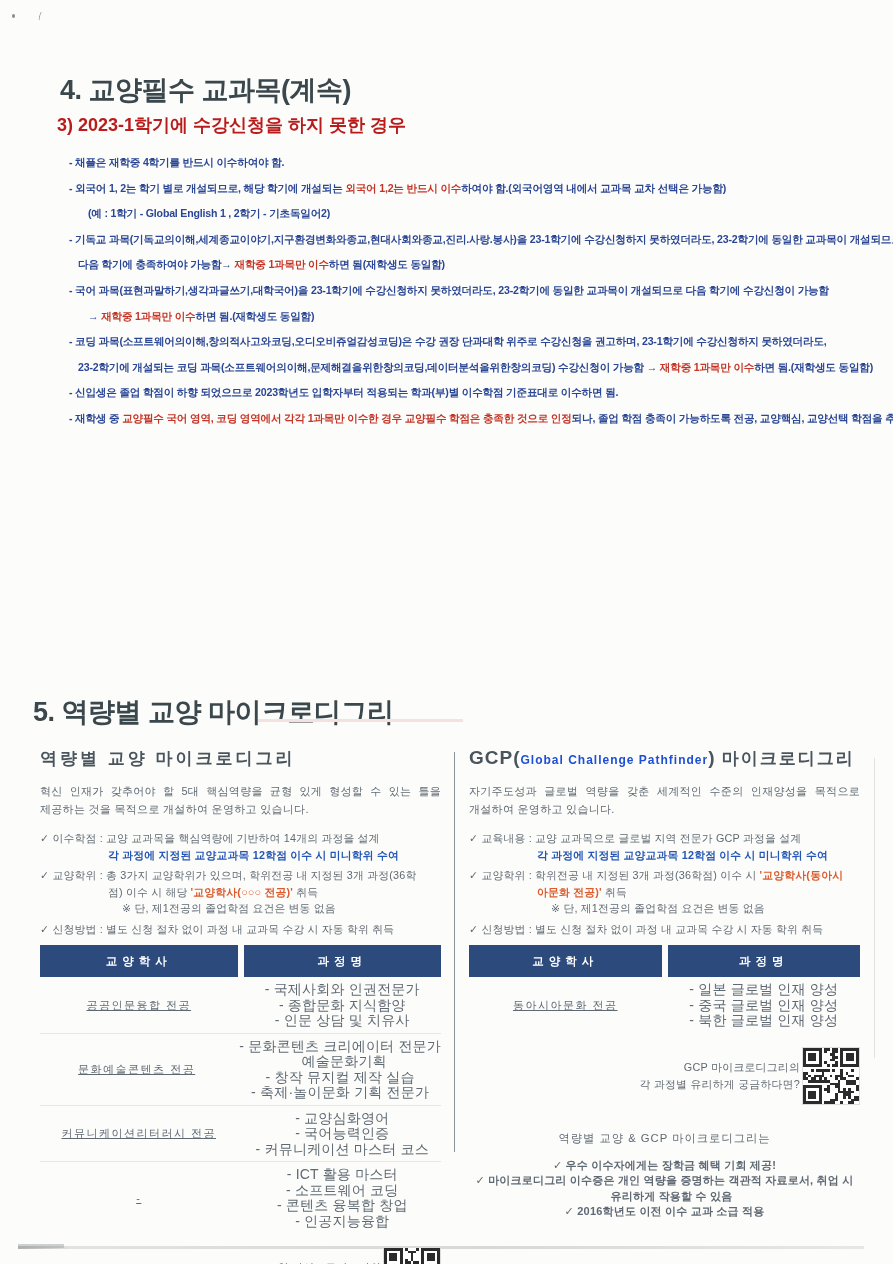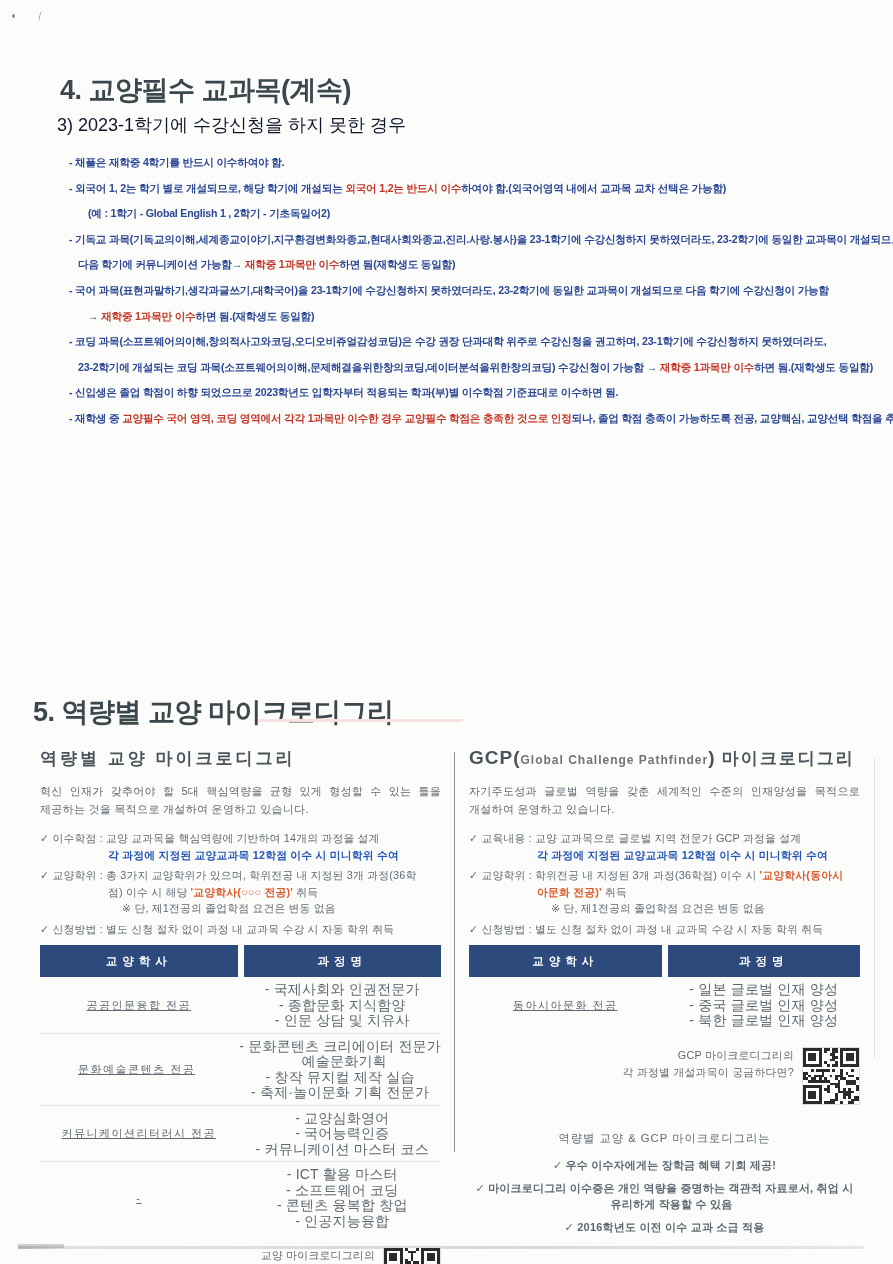--- a/index.html
+++ b/index.html
@@ -12,85 +12,85 @@
   .art-dot{position:absolute;left:12px;top:14px;width:3px;height:4px;background:#8b8b8b;border-radius:50%;}
   .art-tick{position:absolute;left:39px;top:12px;width:5px;height:9px;border-left:1.5px solid #9a9a9a;transform:rotate(14deg);border-radius:40%;}
   .art-bottom{position:absolute;left:18px;top:1246px;width:846px;height:3px;
     background:linear-gradient(to right,#aeb2b0,#e2e2de 6%,#d8d8d4 55%,#e7e7e3);}
   .art-bottom2{position:absolute;left:18px;top:1244px;width:46px;height:4px;background:#a7abad;opacity:.55;}
   .art-edge{position:absolute;left:874px;top:758px;height:300px;border-left:1px solid #e3e3df;}
   .title-underline{position:absolute;left:258px;top:719px;width:205px;height:3px;background:#f5e2e0;}
   
   .h-sec{position:absolute;font-weight:700;color:#3a474c;letter-spacing:-0.5px;font-size:27px;white-space:nowrap;}
   #sec4-title{left:60px;top:72px;}
-  #sec4-sub{position:absolute;left:57px;top:113px;font-size:18px;font-weight:400;color:#0f172a;white-space:nowrap;}
+  #sec4-sub{position:absolute;left:57px;top:113px;font-size:18px;font-weight:700;color:#b91c1c;white-space:nowrap;}
   .notice{position:absolute;left:69px;top:150px;width:806px;font-size:10.6px;}
   .notice .line{line-height:25.6px;white-space:nowrap;color:#2a4694;font-weight:700;letter-spacing:-0.2px;}
   .notice .ind1{padding-left:9px;}
   .notice .ind2{padding-left:19px;}
   .c-red{color:#c43527;}
   
   #sec5-title{left:33px;top:694px;}
   .cols{position:absolute;left:40px;top:747px;width:820px;display:flex;}
   .col{box-sizing:border-box;}
   .col-left{width:413px;padding-right:12px;}
   .col-right{width:407px;padding-left:16px;}
   .col-divider{position:absolute;left:454px;top:752px;height:400px;border-left:1px solid #8e9398;}
   .colhead{font-size:17px;font-weight:700;color:#4a545c;letter-spacing:3px;white-space:nowrap;}
   .gcp-b{font-weight:700;font-size:19px;color:#4a545c;letter-spacing:1px;}
-  .gcp-s{font-size:12px;color:#737373;letter-spacing:1px;}
+  .gcp-s{font-size:12px;color:#1d4ed8;letter-spacing:1px;}
   .gcp-kr{font-weight:700;font-size:17px;color:#4a545c;letter-spacing:2px;}
   .intro{margin:13px 0 12px 0;font-size:11px;line-height:17.5px;color:#5f6973;text-align:justify;word-break:keep-all;letter-spacing:.3px;}
   .items .line{font-size:10.8px;line-height:16.5px;color:#5f6973;white-space:nowrap;letter-spacing:.2px;}
   .items .line.gap{margin-top:4px;}
   .items .ind2{padding-left:68px;}
   .items .ind3{padding-left:82px;}
   .c-gray{color:#5f6973;}
   .c-blueb{color:#2456b5;font-weight:700;}
   .c-orange{color:#dc5c2e;font-weight:700;}
   
   .mdtable{margin-top:8px;}
   .mdt-head{display:flex;gap:6px;}
   .mdt-hc{flex:1;height:32px;background:#2d4a7d;color:#fff;font-size:11.5px;font-weight:700;
     display:flex;align-items:center;justify-content:center;letter-spacing:5px;}
   .mdt-row{display:flex;gap:6px;padding:5px 0 4px 0;}
   .mdt-row + .mdt-row{border-top:1px solid #e1e7ee;}
   .mdt-deg{flex:1;display:flex;align-items:center;justify-content:center;font-size:11px;color:#5f6973;letter-spacing:1.5px;text-align:center;text-decoration:underline;}
   .mdt-courses{flex:1;font-size:14px;color:#5f6973;letter-spacing:.2px;text-align:center;}
   .mdt-courses div{line-height:15.5px;white-space:nowrap;}
   
-  .qrrow{display:flex;justify-content:flex-end;gap:8px;margin-top:14px;}
+  .qrrow{display:flex;justify-content:flex-end;align-items:center;gap:2px;margin-top:14px;}
   .qrcap{text-align:right;font-size:10.8px;line-height:17px;color:#5f6973;letter-spacing:.3px;}
   .qr{width:56px;height:56px;background:#fff;border:1px solid #ddd;}
   
   .rfoot{margin-top:26px;text-align:center;}
   .rfoot-h{font-size:11.3px;color:#5f6973;letter-spacing:1px;margin-bottom:12px;white-space:nowrap;}
   .footer-items .line{font-size:11px;line-height:15.5px;color:#5f6973;white-space:nowrap;letter-spacing:.2px;font-weight:bold;}
-  .footer-items .line.gap{margin-top:8px;}
+  .footer-items .line.gap{margin-top:0;}
   .footer-items .ind1{padding-left:14px;}
 </style>
 </head>
 <body>
 
 <div class="page">
 
   <div class="art-dot"></div>
   <div class="art-tick"></div>
   <div class="art-edge"></div>
   <div class="art-bottom"></div>
   <div class="art-bottom2"></div>
 
   <div id="sec4-title" class="h-sec">4. 교양필수 교과목(계속)</div>
   <div id="sec4-sub">3) 2023-1학기에 수강신청을 하지 못한 경우</div>
   <div class="notice" id="notice">
       <div class="line ind0"><span>- 채플은 재학중 4학기를 반드시 이수하여야 함.</span></div>
       <div class="line ind0"><span>- 외국어 1, 2는 학기 별로 개설되므로, 해당 학기에 개설되는 </span><span class="c-red">외국어 1,2는 반드시 이수</span><span>하여야 함.(외국어영역 내에서 교과목 교차 선택은 가능함)</span></div>
       <div class="line ind2"><span>(예 : 1학기 - Global English 1 , 2학기 - 기초독일어2)</span></div>
       <div class="line ind0"><span>- 기독교 과목(기독교의이해,세계종교이야기,지구환경변화와종교,현대사회와종교,진리.사랑.봉사)을 23-1학기에 수강신청하지 못하였더라도, 23-2학기에 동일한 교과목이 개설되므로</span></div>
-      <div class="line ind1"><span>다음 학기에 커뮤니케이션 가능함→ </span><span class="c-red">재학중 1과목만 이수</span><span>하면 됨(재학생도 동일함)</span></div>
+      <div class="line ind1"><span>다음 학기에 충족하여야 가능함→ </span><span class="c-red">재학중 1과목만 이수</span><span>하면 됨(재학생도 동일함)</span></div>
       <div class="line ind0"><span>- 국어 과목(표현과말하기,생각과글쓰기,대학국어)을 23-1학기에 수강신청하지 못하였더라도, 23-2학기에 동일한 교과목이 개설되므로 다음 학기에 수강신청이 가능함</span></div>
       <div class="line ind2"><span>→ </span><span class="c-red">재학중 1과목만 이수</span><span>하면 됨.(재학생도 동일함)</span></div>
       <div class="line ind0"><span>- 코딩 과목(소프트웨어의이해,창의적사고와코딩,오디오비쥬얼감성코딩)은 수강 권장 단과대학 위주로 수강신청을 권고하며, 23-1학기에 수강신청하지 못하였더라도,</span></div>
       <div class="line ind1"><span>23-2학기에 개설되는 코딩 과목(소프트웨어의이해,문제해결을위한창의코딩,데이터분석을위한창의코딩) 수강신청이 가능함 → </span><span class="c-red">재학중 1과목만 이수</span><span>하면 됨.(재학생도 동일함)</span></div>
       <div class="line ind0"><span>- 신입생은 졸업 학점이 하향 되었으므로 2023학년도 입학자부터 적용되는 학과(부)별 이수학점 기준표대로 이수하면 됨.</span></div>
       <div class="line ind0"><span>- 재학생 중 </span><span class="c-red">교양필수 국어 영역, 코딩 영역에서 각각 1과목만 이수한 경우 교양필수 학점은 충족한 것으로 인정</span><span>되나, 졸업 학점 충족이 가능하도록 전공, 교양핵심, 교양선택 학점을 추가로</span></div>
     </div>
 
   <div id="sec5-title" class="h-sec">5. 역량별 교양 마이크로디그리</div>
   <div class="title-underline"></div>
@@ -310,21 +310,21 @@
               <div>- 일본 글로벌 인재 양성</div>
               <div>- 중국 글로벌 인재 양성</div>
               <div>- 북한 글로벌 인재 양성</div>
             </div>
           </div>
         </div>
 
       <div class="qrrow">
         <div class="qrcap">
           <div>GCP 마이크로디그리의</div>
-          <div>각 과정별 개설과목이 궁금하다면?</div>
+          <div>각 과정별 유리하게 궁금하다면?</div>
         </div>
         <svg class="qr" viewBox="0 0 21 21" shape-rendering="crispEdges">
             <rect x="0" y="0" width="21" height="21" fill="#ffffff"></rect>
             <rect x="0" y="0" width="7" height="7" fill="#2b2b2b"></rect>
             <rect x="1" y="1" width="5" height="5" fill="#ffffff"></rect>
             <rect x="2" y="2" width="3" height="3" fill="#2b2b2b"></rect>
             <rect x="14" y="0" width="7" height="7" fill="#2b2b2b"></rect>
             <rect x="15" y="1" width="5" height="5" fill="#ffffff"></rect>
             <rect x="16" y="2" width="3" height="3" fill="#2b2b2b"></rect>
             <rect x="0" y="14" width="7" height="7" fill="#2b2b2b"></rect>

